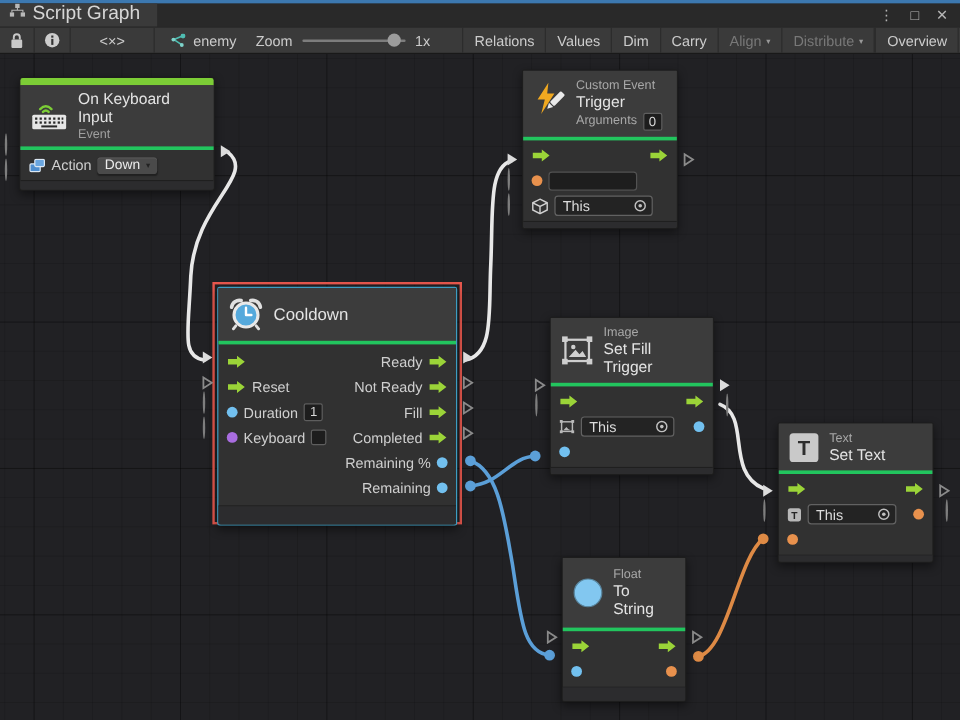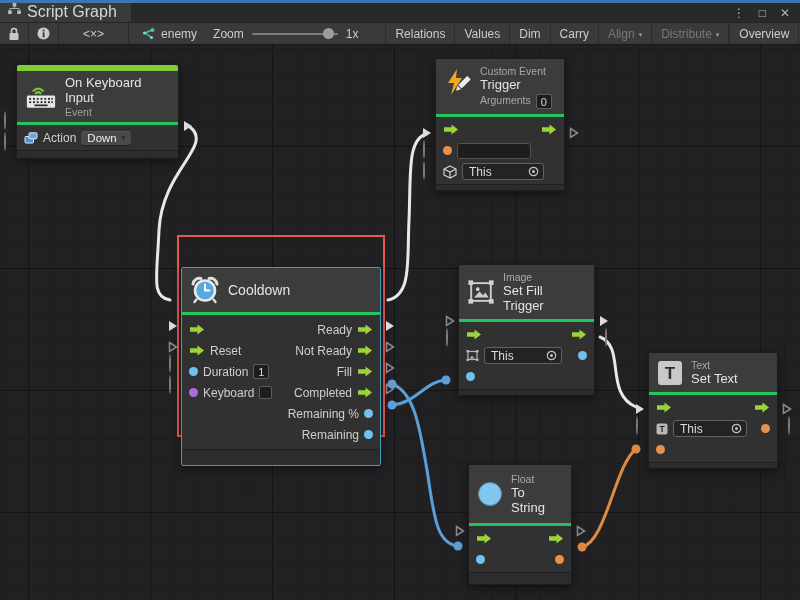--- a/index.html
+++ b/index.html
@@ -312,21 +312,21 @@
       </span>
       <span class="oport" style="left:-13px; top:91px;"><span class="ocircle"></span></span>
       <span class="oport" style="left:-13px; top:112px;"><span class="ocircle"></span></span>
       <span class="oport" style="right:-15px; top:68px;">
         <svg width="11" height="12" viewBox="0 0 11 12">
             <path d="M2.5 1.5 L9.5 6 L2.5 10.5 Z" fill="none" stroke="#8a8a8a" stroke-width="1.5"></path>
           </svg>
       </span>
     </div>
 
-    <div class="node selected" style="left:181px; top:194px; width:200px;margin-top:28px;">
+    <div class="node selected" style="left:181px; top:194px; width:200px;">
       <div class="nhead" style="padding-top:7px; padding-bottom:7px;">
         <span class="hdr-icon">
           <svg width="30" height="30" viewBox="0 0 30 30">
             <path d="M3 9 A6.5 6.5 0 0 1 11 3.5" stroke="#e0e0e0" stroke-width="3" fill="none" stroke-linecap="round"></path>
             <path d="M27 9 A6.5 6.5 0 0 0 19 3.5" stroke="#e0e0e0" stroke-width="3" fill="none" stroke-linecap="round"></path>
             <circle cx="15" cy="15.5" r="10" fill="#55a9dc" stroke="#e8e8e8" stroke-width="2.6"></circle>
             <path d="M15 15.5 V9.5 M15 15.5 H19.5" stroke="#fff" stroke-width="2" stroke-linecap="round"></path>
             <path d="M6.5 24.5 L4.5 27 M23.5 24.5 L25.5 27" stroke="#e0e0e0" stroke-width="2.4" stroke-linecap="round"></path>
           </svg>
         </span>

